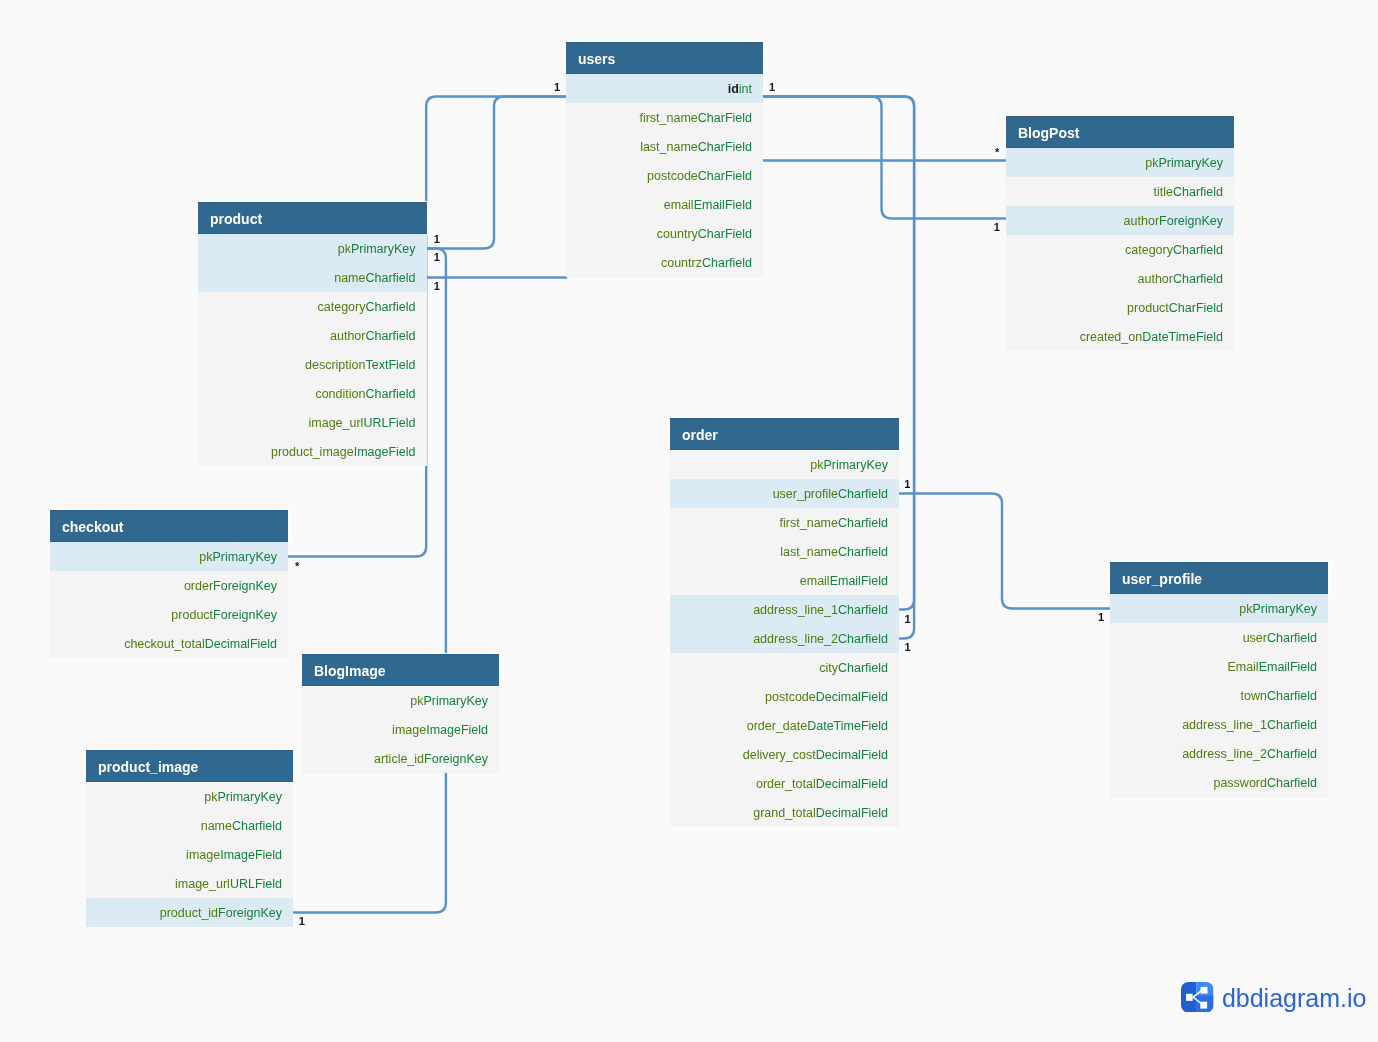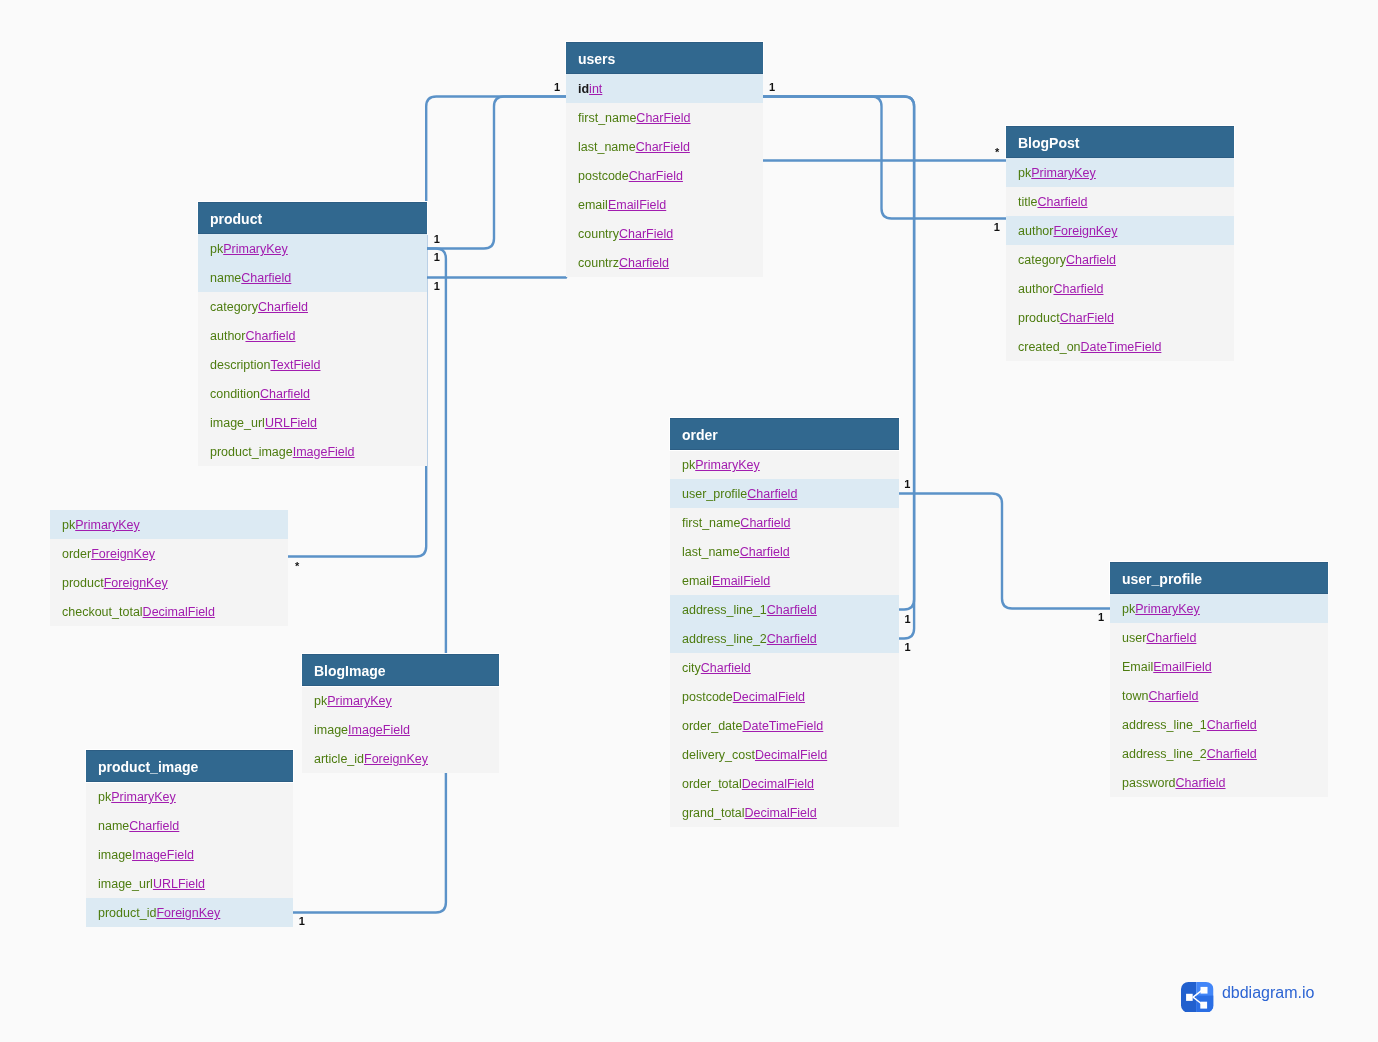--- a/index.html
+++ b/index.html
@@ -6,31 +6,31 @@
   html,body{margin:0;padding:0;}
   body{width:1378px;height:1042px;background:#fafafa;overflow:hidden;
        font-family:"Liberation Sans",sans-serif;}
   #canvas{position:relative;width:1378px;height:1042px;background:#fafafa;}
   #canvas{will-change:transform;}
   svg#links{position:absolute;left:0;top:0;width:1378px;height:1042px;pointer-events:none;}
   .tbl{position:absolute;background:#f4f4f4;}
   .tbl .hdr{background:#31688f;color:#fff;font-weight:bold;font-size:14px;
             height:32px;line-height:34px;padding-left:12px;overflow:hidden;box-sizing:border-box;
             box-shadow:0 0 0 1px #fff,inset 0 1px 0 #2c5d83,inset 0 -1px 0 #2c5d83;}
-  .tbl .row{height:29px;line-height:30px;display:flex;justify-content:flex-start;
+  .tbl .row{height:29px;line-height:30px;display:flex;justify-content:flex-end;
             padding:0 11px 0 12px;box-sizing:border-box;font-size:12.5px;}
   .tbl .row.hl{background:#dceaf3;}
   .tbl .row .fname{color:#4d7c0f;}
-  .tbl .row .ftype{color:#a21caf;text-decoration:underline;}
+  .tbl .row .ftype{color:#15803d;}
   .tbl .row.bold .fname{color:#1b1b1b;font-weight:bold;}
   .rlabel{position:absolute;font-size:11px;color:#111;line-height:normal;font-weight:600;
           font-family:"Liberation Sans",sans-serif;white-space:nowrap;
           text-shadow:0 0 2px #fff,0 0 2px #fff,0 0 2px #fff;}
   #logo .mark{position:absolute;line-height:0;}
-  #logo .txt{position:absolute;font-size:16px;color:#2c64d3;line-height:normal;
+  #logo .txt{position:absolute;font-size:25px;color:#2c64d3;line-height:normal;
              white-space:nowrap;}
 </style>
 </head>
 <body>
 
 <div id="canvas">
   <svg id="links" viewBox="0 0 1378 1042">
       <path d="M 566 96.5 L 504 96.5 Q 494 96.5 494 106.5 L 494 238.5 Q 494 248.5 484 248.5 L 426.5 248.5" fill="none" stroke="#fafafa" stroke-width="5"></path>
       <path d="M 566 96.5 L 436.2 96.5 Q 426.2 96.5 426.2 106.5 L 426.2 248.5" fill="none" stroke="#fafafa" stroke-width="5"></path>
       <path d="M 426.5 248.5 L 435.9 248.5 Q 445.9 248.5 445.9 258.5 L 445.9 902.5 Q 445.9 912.5 435.9 912.5 L 293 912.5" fill="none" stroke="#fafafa" stroke-width="5"></path>
@@ -111,21 +111,21 @@
       </div>
       <div class="row">
         <span class="fname">country</span>
         <span class="ftype">CharField</span>
       </div>
       <div class="row">
         <span class="fname">countrz</span>
         <span class="ftype">Charfield</span>
       </div>
     </div>
-    <div class="tbl" style="left: 1006px; top: 126px; width: 228px;">
+    <div class="tbl" style="left: 1006px; top: 116px; width: 228px;">
       <div class="hdr">BlogPost</div>
       <div class="row hl">
         <span class="fname">pk</span>
         <span class="ftype">PrimaryKey</span>
       </div>
       <div class="row">
         <span class="fname">title</span>
         <span class="ftype">Charfield</span>
       </div>
       <div class="row hl">
@@ -229,20 +229,21 @@
       <div class="row">
         <span class="fname">address_line_2</span>
         <span class="ftype">Charfield</span>
       </div>
       <div class="row">
         <span class="fname">password</span>
         <span class="ftype">Charfield</span>
       </div>
     </div>
     <div class="tbl" style="left: 50px; top: 510px; width: 238px;">
+      <div class="hdr">checkout</div>
       <div class="row hl">
         <span class="fname">pk</span>
         <span class="ftype">PrimaryKey</span>
       </div>
       <div class="row">
         <span class="fname">order</span>
         <span class="ftype">ForeignKey</span>
       </div>
       <div class="row">
         <span class="fname">product</span>

